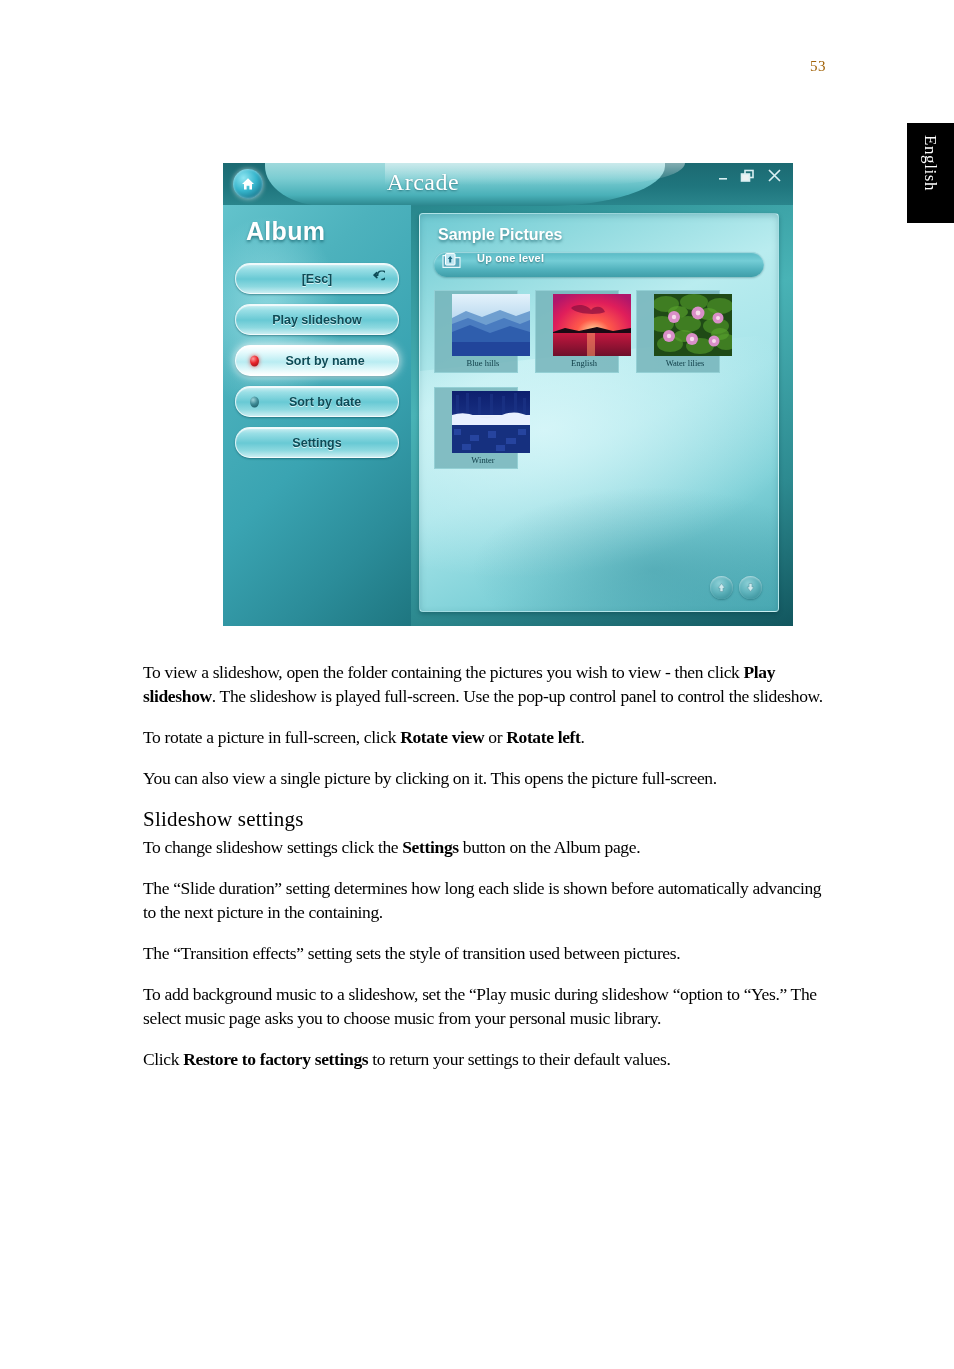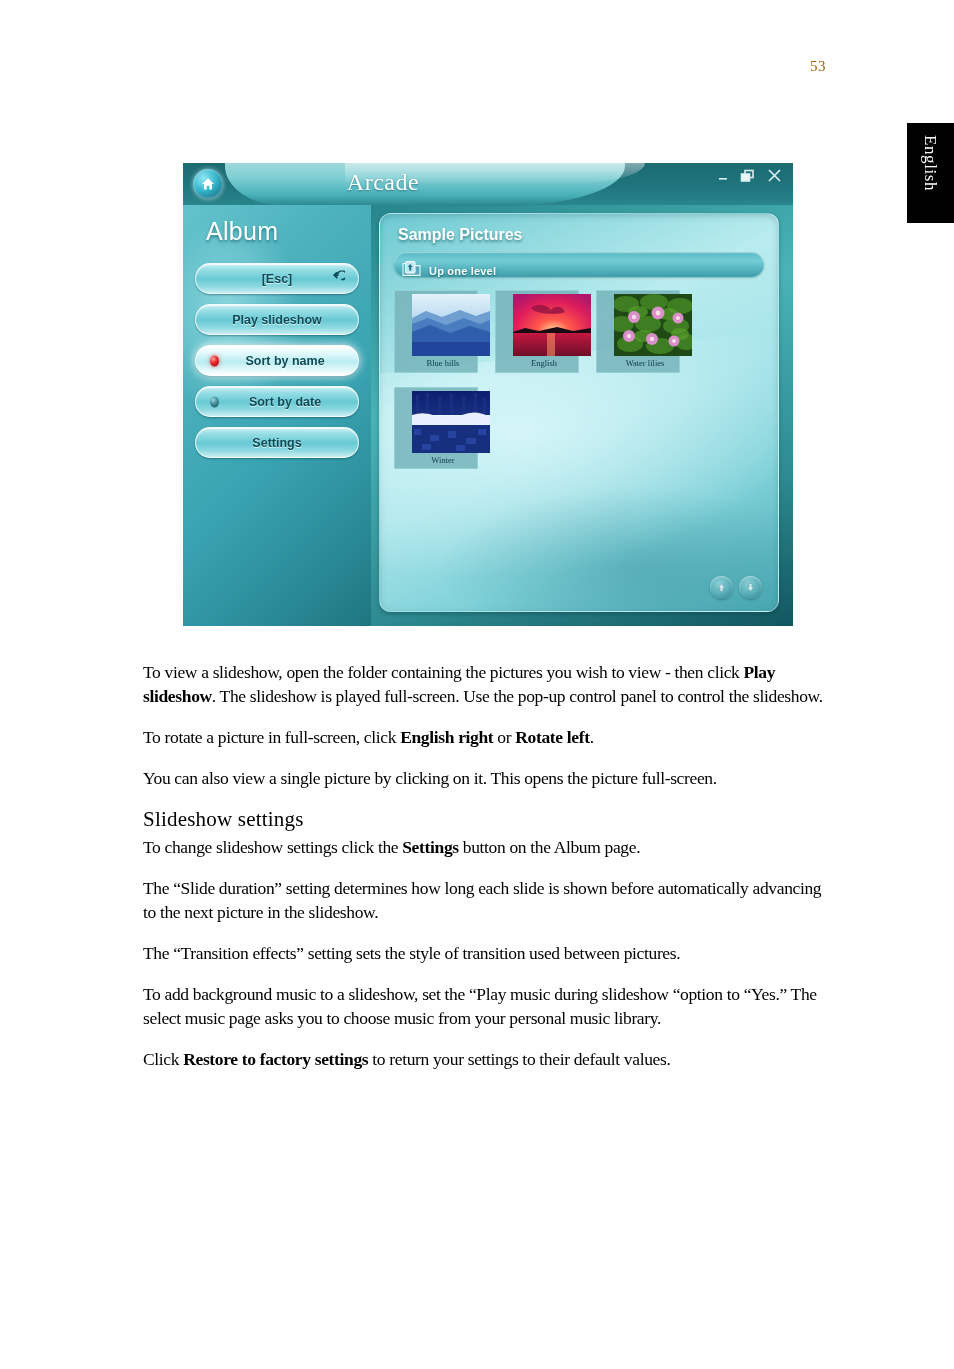--- a/index.html
+++ b/index.html
@@ -53,20 +53,21 @@
     left: 183px;
     top: 163px;
     width: 610px;
     height: 463px;
   }
   .app-window {
     position: absolute;
     inset: 0;
     background: linear-gradient(160deg,#1b6d74 0%, #2d8f94 22%, #49b3b6 48%, #2d8a90 78%, #12565e 100%);
     overflow: hidden;
+    margin-left: 40px;
   }
 
   
   .titlebar {
     position: absolute;
     left: 0; top: 0; right: 0;
     height: 42px;
     background: linear-gradient(180deg,#1c6a72 0%, #1f757d 55%, #2a858c 100%);
   }
   .titlebar-curve {
@@ -131,21 +132,21 @@
   .sidebar-glow {
     position: absolute;
     left: -30px; top: 10px;
     width: 150px; height: 200px;
     background: radial-gradient(ellipse at center, rgba(190,245,250,.55) 0%, rgba(190,245,250,0) 70%);
   }
   .album-title {
     position: absolute;
     left: 23px; top: 12px;
     font-size: 25px;
-    font-weight: normal;
+    font-weight: bold;
     color: #ffffff;
     text-shadow: 0 2px 3px rgba(0,70,80,.55);
     letter-spacing: .3px;
   }
   .menu {
     position: absolute;
     left: 12px; top: 58px;
     width: 164px;
   }
   .menu-btn {
@@ -192,21 +193,21 @@
     color: #0d4b56;
     font-size: 15px;
     font-weight: bold;
   }
 
   
   .content-panel {
     position: absolute;
     left: 196px; top: 50px;
     right: 14px; bottom: 14px;
-    border-radius: 12px;
+    border-radius: 4px;
     background: linear-gradient(155deg,#6ec9d2 0%, #8fd9de 15%, #b9ecef 35%, #a6e4e9 55%, #7fd1d8 75%, #4aaab4 100%);
     border: 1px solid rgba(255,255,255,.35);
     box-shadow: inset 0 2px 6px rgba(0,70,80,.22), 0 2px 4px rgba(0,50,60,.35);
     overflow: hidden;
   }
   .panel-wash {
     position: absolute;
     left: -20%; top: 35%;
     width: 140%; height: 60%;
     background: radial-gradient(ellipse at 40% 30%, rgba(226,250,252,.75) 0%, rgba(226,250,252,0) 62%);
@@ -228,23 +229,23 @@
   }
   .uplevel {
     position: absolute;
     left: 14px; top: 38px;
     right: 14px;
     height: 25px;
     border-radius: 13px;
     background: linear-gradient(180deg,#58b9c4 0%, #74cdd6 35%, #52b2bd 70%, #3f9ea9 100%);
     box-shadow: inset 0 1px 1px rgba(255,255,255,.45), 0 1px 2px rgba(0,60,70,.3);
     display: flex;
-    align-items: flex-end;
+    align-items: flex-start;
     padding-left: 8px;
-    gap: 8px;
+    gap: 16px;
   }
   .folder-icon {
     width: 19px; height: 17px;
     position: relative;
     flex: none;
   }
   .uplevel-label {
     font-size: 11px;
     font-weight: bold;
     color: #ffffff;
@@ -548,29 +549,29 @@
       </div>
     </div>
 
   </div>
 </div>
 
 <div class="doc">
 
   <p><span>To view a slideshow, open the folder containing the pictures you wish to view - then click  </span><b>Play slideshow</b><span>. The slideshow is played full-screen. Use the pop-up control panel to control the slideshow.</span></p>
 
-  <p><span>To rotate a picture in full-screen, click  </span><b>English right</b><span> or </span><b>Rotate left</b><span>.</span></p>
+  <p><span>To rotate a picture in full-screen, click  </span><b>Rotate view</b><span> or </span><b>Rotate left</b><span>.</span></p>
 
   <p>You can also view a single picture by clicking on it. This opens the picture full-screen.</p>
 
   <h2>Slideshow settings</h2>
 
   <p><span>To change slideshow settings click the </span><b>Settings</b><span> button on the Album page.</span></p>
 
-  <p>The “Slide duration” setting determines how long each slide is shown before automatically advancing to the next picture in the slideshow.</p>
+  <p>The “Slide duration” setting determines how long each slide is shown before automatically advancing to the next picture in the containing.</p>
 
   <p>The “Transition effects” setting sets the style of transition used between pictures.</p>
 
   <p>To add background music to a slideshow, set the “Play music during slideshow “option to “Yes.” The select music page asks you to choose music from your personal music library.</p>
 
   <p><span>Click </span><b>Restore to factory settings</b><span> to return your settings to their default values.</span></p>
 
 </div>
 
 </body></html>

